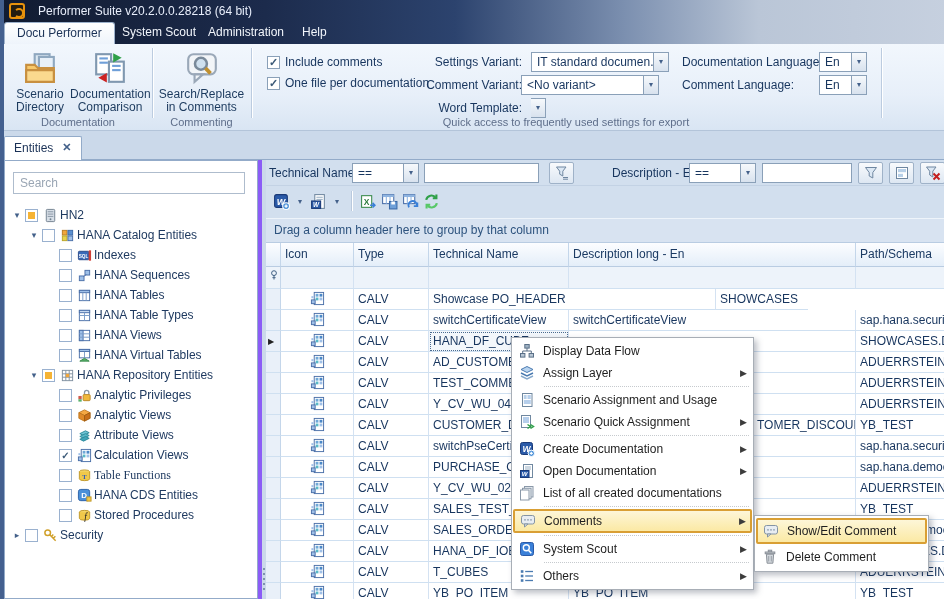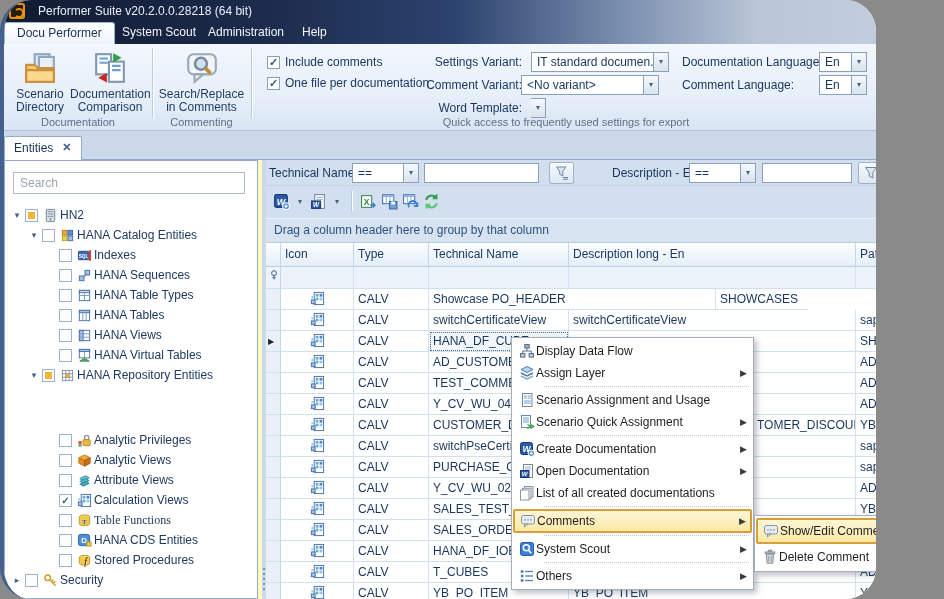--- a/index.html
+++ b/index.html
@@ -1,20 +1,20 @@
 <!DOCTYPE html>
 <html><head>
 <meta charset="utf-8">
 <style>
   * { margin:0; padding:0; box-sizing:border-box; }
   html,body { background:#8a8a8a; }
   .window {
-    position:relative; width:876px; height:599px; overflow:hidden;
+    position:relative; width:944px; height:599px; overflow:hidden;
     font-family:"Liberation Sans", sans-serif; font-size:12px; color:#17355e;
-    background:#fef9c3; border-left:4px solid #44608f;border-radius:31px;
+    background:#8b5cf6; border-left:4px solid #44608f;
   }
   
   .topband { position:absolute; left:-4px; top:0; width:948px; height:44px;
     background:linear-gradient(90deg,#111b31 0%,#1c2b4c 28%,#2c436e 48%,#7c90b0 66%,#bac6d7 80%,#c6d0df 100%); }
   .titlebar { position:absolute; left:0; top:0; width:100%; height:22px; }
   .applogo { position:absolute; left:9px; top:3px; width:16px; height:16px; border-radius:3px;
     background:#241d10; border:2px solid #e8920c; }
   .applogo::after { content:""; position:absolute; left:3px; top:3px; width:6px; height:6px;
     border:2px solid #e8920c; border-radius:50%; border-left-color:transparent; }
   .title { position:absolute; left:38px; top:4px; color:#e8eefb; font-size:12px; }
@@ -89,21 +89,21 @@
   .c5 { width:92px; flex:none; border-right:none; }
   .selcell { outline:1px dotted #4a6b8f; outline-offset:-2px; background:#f3f7fb; }
   .rowptr { font-size:8px; color:#222; }
   .descgap { padding-left:188px; }
   .cicon { display:flex; justify-content:center; padding-top:2px; }
   
   .menu { position:absolute; background:#ffffff; border:1px solid #a8aeb6; box-shadow:3px 3px 6px rgba(60,70,90,.35);
     padding:2px 0; z-index:50; }
   .mi { height:22px; display:flex; align-items:center; padding:0 6px; color:#1e1e1e; cursor:default; }
   .mi .mic { width:18px; flex:none; display:flex; align-items:center; justify-content:center; }
-  .mi .mlabel { flex:1; white-space:nowrap; }
+  .mi .mlabel { margin-left:7px; flex:1; white-space:nowrap; }
   .mi .march { width:12px; flex:none; text-align:right; color:#3c3c3c; font-size:9px; }
   .mi.hl { background:linear-gradient(#fdf6d8,#fbe9a4); border:2px solid #d99f34; border-radius:2px;
     margin:0 1px; height:24px; padding:0 4px; }
   .msep { border-top:1px dotted #c6cace; margin:2px 4px 2px 32px; }
   .submenu .mi { height:25px; }
   .submenu .mi.hl { height:26px; }
   svg { display:block; }
 </style>
 </head>
 <body>
@@ -266,39 +266,39 @@
             </svg>
           </span>
           <span>HANA Sequences</span>
         </div>
         <div class="trow" style="padding-left: 38px;">
           <span class="tw"></span>
           <span class="tcb"></span>
           <span class="ticon">
             <svg width="15" height="15" viewBox="0 0 16 16" xmlns="http://www.w3.org/2000/svg">
               <rect x="2.5" y="2.5" width="11" height="11" fill="#fff" stroke="#4a6fa8"></rect>
+              <rect x="2.5" y="2.5" width="11" height="2.5" fill="#9fc0e8" stroke="#4a6fa8"></rect>
+              <line x1="6.2" y1="5" x2="6.2" y2="13.5" stroke="#7a9cc8"></line>
+              <line x1="9.8" y1="5" x2="9.8" y2="13.5" stroke="#7a9cc8"></line>
+            </svg>
+          </span>
+          <span>HANA Tables</span>
+        </div>
+        <div class="trow" style="padding-left: 38px;">
+          <span class="tw"></span>
+          <span class="tcb"></span>
+          <span class="ticon">
+            <svg width="15" height="15" viewBox="0 0 16 16" xmlns="http://www.w3.org/2000/svg">
+              <rect x="2.5" y="2.5" width="11" height="11" fill="#fff" stroke="#4a6fa8"></rect>
               <rect x="2.5" y="2.5" width="11" height="2.5" fill="#c8daf0" stroke="#4a6fa8"></rect>
               <line x1="2.5" y1="8" x2="13.5" y2="8" stroke="#7a9cc8"></line>
               <line x1="8" y1="5" x2="8" y2="13.5" stroke="#7a9cc8"></line>
             </svg>
           </span>
           <span>HANA Table Types</span>
-        </div>
-        <div class="trow" style="padding-left: 38px;">
-          <span class="tw"></span>
-          <span class="tcb"></span>
-          <span class="ticon">
-            <svg width="15" height="15" viewBox="0 0 16 16" xmlns="http://www.w3.org/2000/svg">
-              <rect x="2.5" y="2.5" width="11" height="11" fill="#fff" stroke="#4a6fa8"></rect>
-              <rect x="2.5" y="2.5" width="11" height="2.5" fill="#9fc0e8" stroke="#4a6fa8"></rect>
-              <line x1="6.2" y1="5" x2="6.2" y2="13.5" stroke="#7a9cc8"></line>
-              <line x1="9.8" y1="5" x2="9.8" y2="13.5" stroke="#7a9cc8"></line>
-            </svg>
-          </span>
-          <span>HANA Tables</span>
         </div>
         <div class="trow" style="padding-left: 38px;">
           <span class="tw"></span>
           <span class="tcb"></span>
           <span class="ticon">
             <svg width="15" height="15" viewBox="0 0 16 16" xmlns="http://www.w3.org/2000/svg">
               <rect x="2.5" y="2.5" width="11" height="11" fill="#fff" stroke="#4a6fa8"></rect>
               <rect x="2.5" y="2.5" width="4" height="11" fill="#9fc0e8" stroke="#4a6fa8"></rect>
               <line x1="2.5" y1="6.2" x2="13.5" y2="6.2" stroke="#7a9cc8"></line>
               <line x1="2.5" y1="9.8" x2="13.5" y2="9.8" stroke="#7a9cc8"></line>
@@ -327,21 +327,21 @@
               <rect x="2.5" y="2.5" width="11" height="11" fill="#fff" stroke="#8090a0"></rect>
               <line x1="6.2" y1="2.5" x2="6.2" y2="13.5" stroke="#8090a0"></line>
               <line x1="9.8" y1="2.5" x2="9.8" y2="13.5" stroke="#8090a0"></line>
               <line x1="2.5" y1="6.2" x2="13.5" y2="6.2" stroke="#8090a0"></line>
               <line x1="2.5" y1="9.8" x2="13.5" y2="9.8" stroke="#8090a0"></line>
               <rect x="6.2" y="6.2" width="3.6" height="3.6" fill="#f0a63c"></rect>
             </svg>
           </span>
           <span>HANA Repository Entities</span>
         </div>
-        <div class="trow" style="padding-left: 38px; margin-top: 45px;">
+        <div class="trow" style="padding-left: 38px;">
           <span class="tw"></span>
           <span class="tcb"></span>
           <span class="ticon">
             <svg width="15" height="15" viewBox="0 0 16 16" xmlns="http://www.w3.org/2000/svg">
               <rect x="1.5" y="8.5" width="3.5" height="3.5" fill="#d05a4a"></rect>
               <rect x="1.5" y="12" width="3.5" height="2.5" fill="#58b06a"></rect>
               <path d="M8 7 V4.8 a2.3 2.3 0 0 1 4.6 0 V7" fill="none" stroke="#8a97a5" stroke-width="1.4"></path>
               <rect x="6.5" y="7" width="7.5" height="6.5" rx="1" fill="#f0b83c" stroke="#b9862a"></rect>
             </svg>
           </span>

